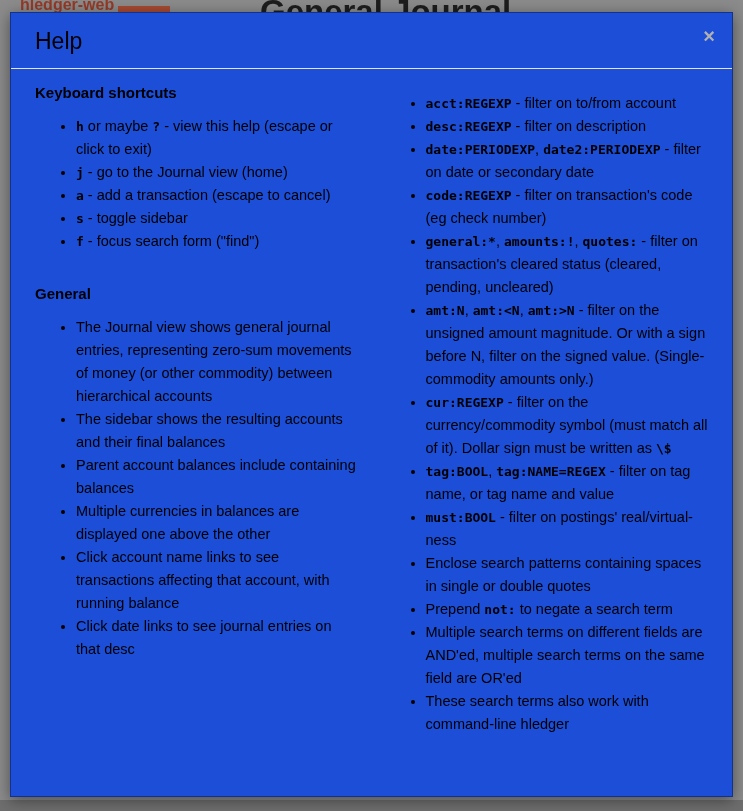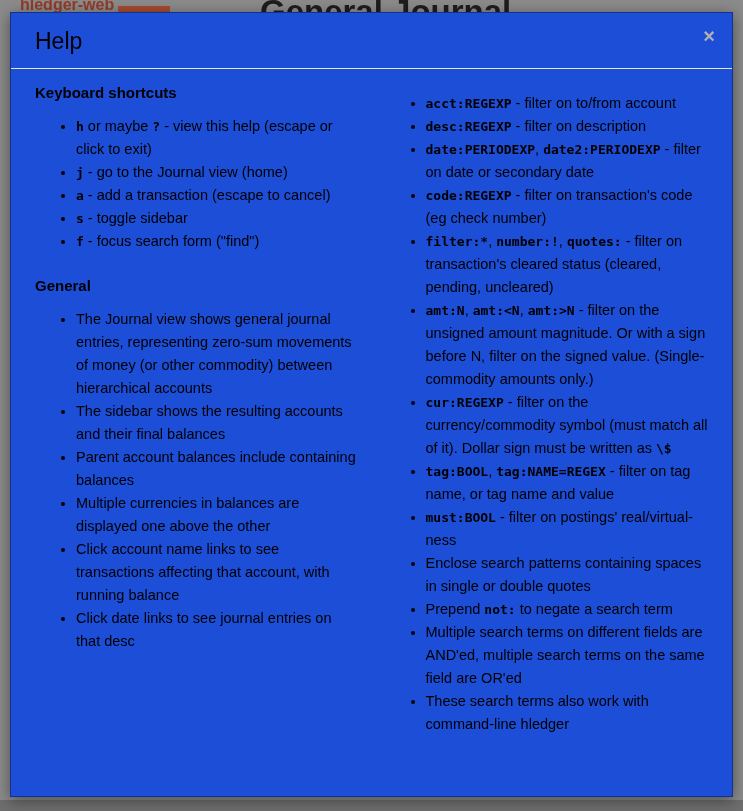--- a/index.html
+++ b/index.html
@@ -56,21 +56,21 @@
   }
   .modal-body {
     display: flex; gap: 8px;
     padding: 15px;
   }
   .col { flex: 1; min-width: 0; }
   .col h3 {
     margin: 0 0 14px; padding: 0 0 0 9px;
     font-size: 15px; font-weight: bold; color: #000;
   }
-  .col h3.later { margin-top: 24px; }
+  .col h3.later { margin-top: 32px; }
   .col ul { margin: 8px; padding-left: 42px; color: #000; }
   .col li { font-size: 14.5px; line-height: 23px; }
   code {
     font-family: "DejaVu Sans Mono", "Liberation Mono", monospace;
     font-weight: bold; font-size: 13px; color: #000;
   }
 </style>
 </head>
 <body>
 
@@ -105,21 +105,21 @@
           <li>Click account name links to see transactions affecting that account, with running balance</li>
           <li>Click date links to see journal entries on that desc</li>
         </ul>
     </div>
     <div class="col">
       <ul>
           <li><code>acct:REGEXP</code> - filter on to/from account</li>
           <li><code>desc:REGEXP</code> - filter on description</li>
           <li><code>date:PERIODEXP</code>, <code>date2:PERIODEXP</code> - filter on date or secondary date</li>
           <li><code>code:REGEXP</code> - filter on transaction's code (eg check number)</li>
-          <li><code>filter:*</code>, <code>number:!</code>, <code>quotes:</code> - filter on transaction's cleared status (cleared, pending, uncleared)</li>
+          <li><code>general:*</code>, <code>amounts:!</code>, <code>quotes:</code> - filter on transaction's cleared status (cleared, pending, uncleared)</li>
           <li><code>amt:N</code>, <code>amt:&lt;N</code>, <code>amt:&gt;N</code> - filter on the unsigned amount magnitude. Or with a sign before N, filter on the signed value. (Single-commodity amounts only.)</li>
           <li><code>cur:REGEXP</code> - filter on the currency/commodity symbol (must match all of it). Dollar sign must be written as <code>\$</code></li>
           <li><code>tag:BOOL</code>, <code>tag:NAME=REGEX</code> - filter on tag name, or tag name and value</li>
           <li><code>must:BOOL</code> - filter on postings' real/virtual-ness</li>
           <li>Enclose search patterns containing spaces in single or double quotes</li>
           <li>Prepend <code>not:</code> to negate a search term</li>
           <li>Multiple search terms on different fields are AND'ed, multiple search terms on the same field are OR'ed</li>
           <li>These search terms also work with command-line hledger</li>
         </ul>
     </div>

